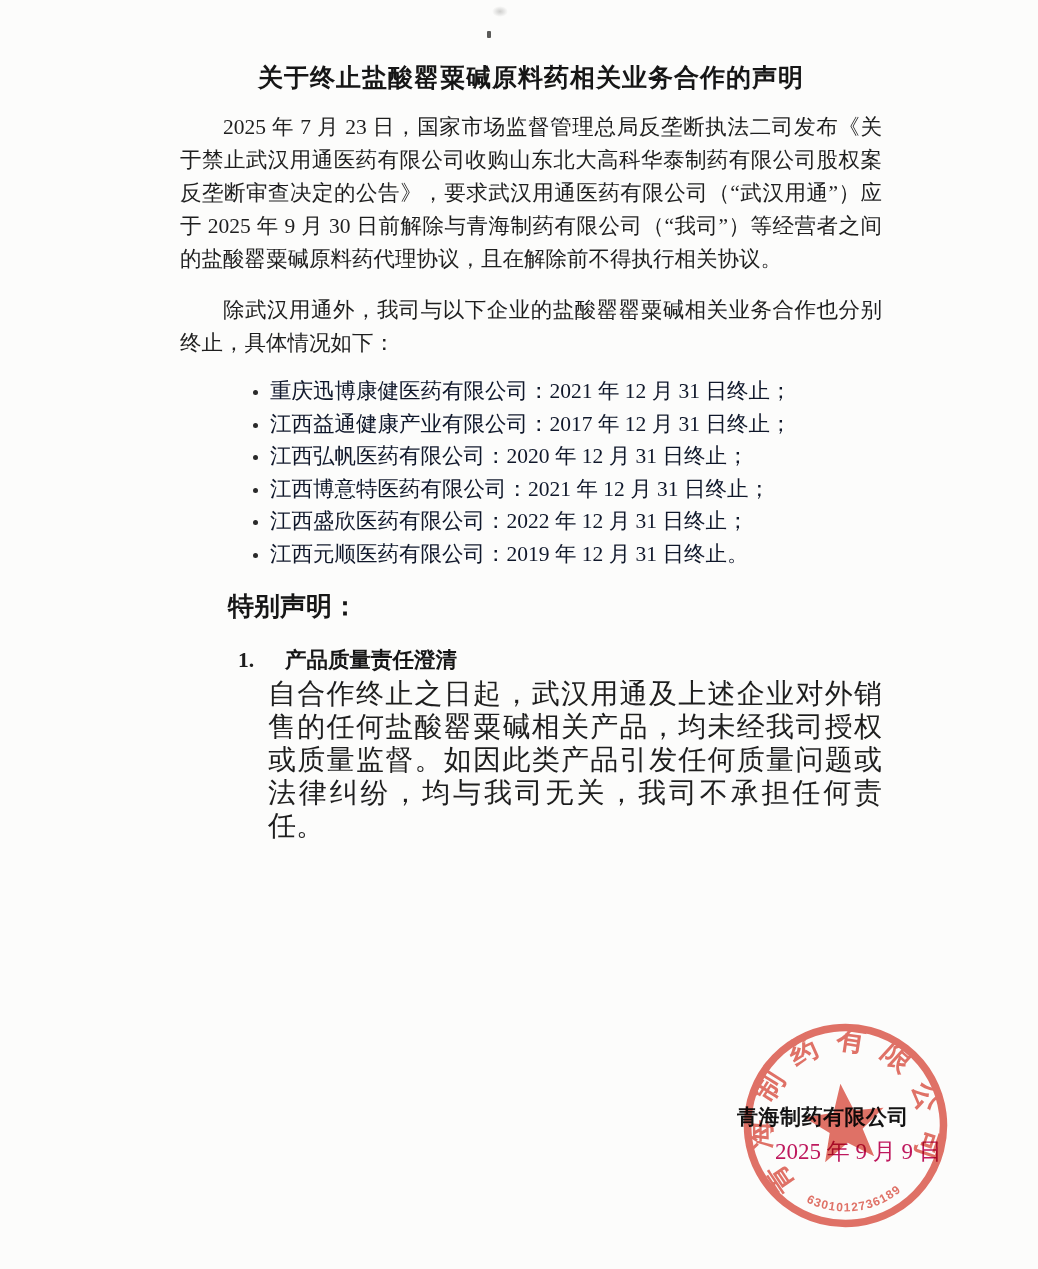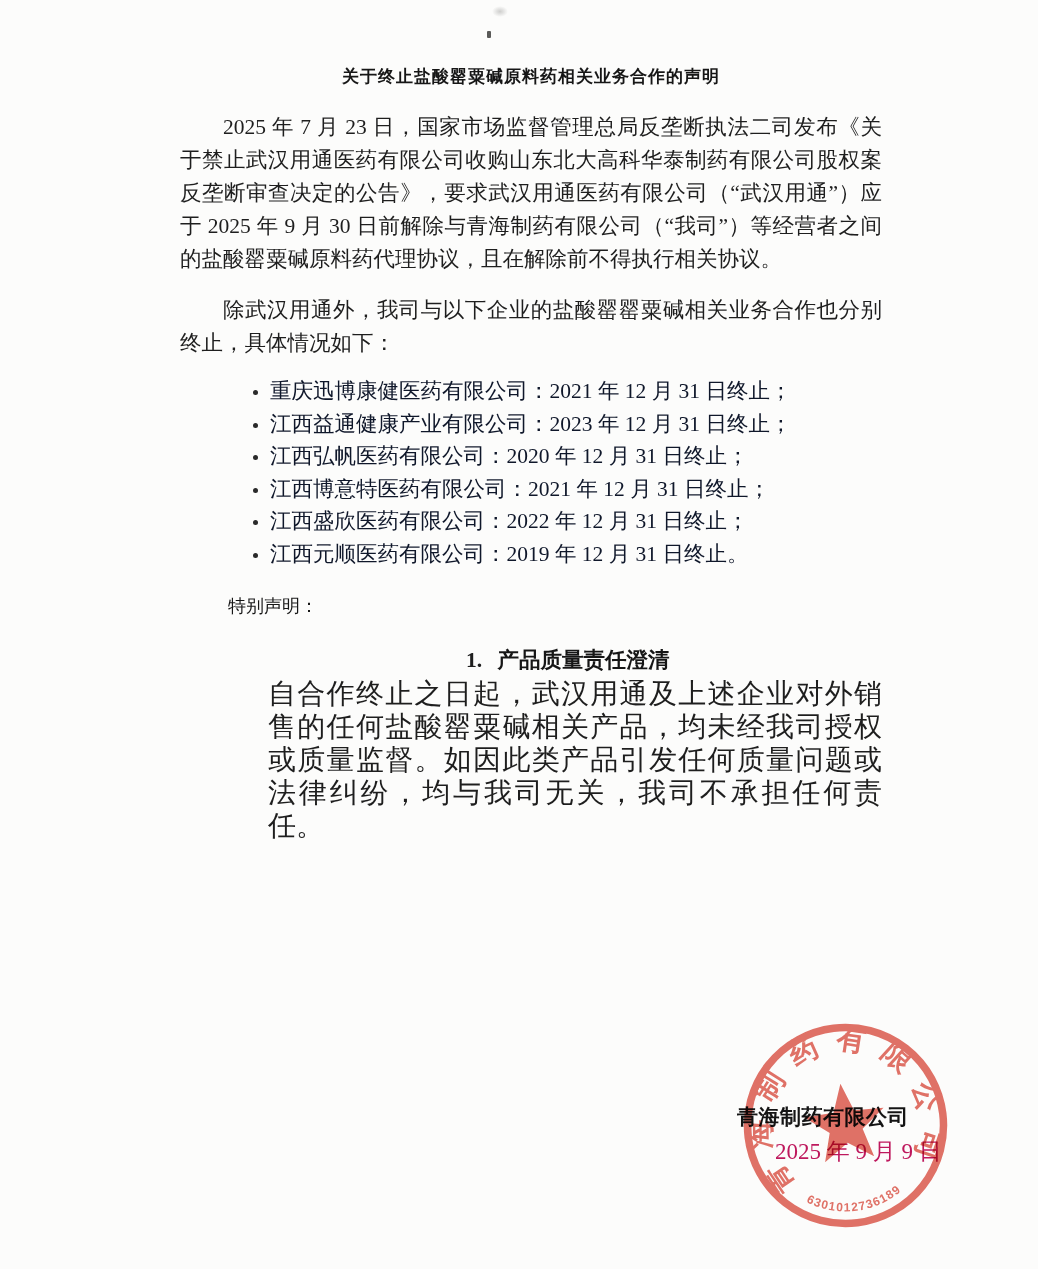--- a/index.html
+++ b/index.html
@@ -17,21 +17,21 @@
   }
   .content {
     position: absolute;
     left: 180px; top: 0; width: 702px;
   }
   h1.doc-title {
     margin: 62px 0 0 0;
     text-align: center;
     font-family: "Liberation Sans", "DejaVu Sans", sans-serif;
     font-weight: 700;
-    font-size: 17px;
+    font-size: 25px;
     line-height: 30px;
     color: #161616;
     letter-spacing: 1px;
   }
   p.para {
     font-size: 21.5px;
     line-height: 33px;
     text-align: justify;
     text-indent: 2em;
     color: #1e1e1e;
@@ -47,31 +47,30 @@
   ul.term-list li {
     font-size: 21.5px;
     line-height: 32.5px;
     color: #0f172a;
   }
   ul.term-list li::marker { color: #2a2a2a; font-size: 17px; }
   .special-heading {
     margin-left: 48px;
     margin-bottom: 21px;
     font-family: "Liberation Sans", "DejaVu Sans", sans-serif;
-    font-weight: 400;
-    font-size: 18px;
+    font-weight: 700;
+    font-size: 26px;
     line-height: 33px;
     color: #161616;
   }
   .num-item { }
   .num-head {
     padding-left: 58px;
     font-size: 21.5px;
     line-height: 33px;
-    text-align: center;
   }
   .num-head .num {
     display: inline-block;
     width: 47px;
     font-family: "Liberation Serif", "DejaVu Serif", serif;
     font-weight: 700;
   }
   .num-head .num-title {
     font-family: "Liberation Sans", "DejaVu Sans", sans-serif;
     font-weight: 700;
@@ -149,21 +148,21 @@
 <div class="page">
   <div class="content">
 
     <h1 class="doc-title">关于终止盐酸罂粟碱原料药相关业务合作的声明</h1>
 
     <p class="para para-1">2025 年 7 月 23 日，国家市场监督管理总局反垄断执法二司发布《关于禁止武汉用通医药有限公司收购山东北大高科华泰制药有限公司股权案反垄断审查决定的公告》，要求武汉用通医药有限公司（“武汉用通”）应于 2025 年 9 月 30 日前解除与青海制药有限公司（“我司”）等经营者之间的盐酸罂粟碱原料药代理协议，且在解除前不得执行相关协议。</p>
     <p class="para para-3">除武汉用通外，我司与以下企业的盐酸罂罂粟碱相关业务合作也分别终止，具体情况如下：</p>
 
     <ul class="term-list">
       <li>重庆迅博康健医药有限公司：2021 年 12 月 31 日终止；</li>
-      <li>江西益通健康产业有限公司：2023 年 12 月 31 日终止；</li>
+      <li>江西益通健康产业有限公司：2017 年 12 月 31 日终止；</li>
       <li>江西弘帆医药有限公司：2020 年 12 月 31 日终止；</li>
       <li>江西博意特医药有限公司：2021 年 12 月 31 日终止；</li>
       <li>江西盛欣医药有限公司：2022 年 12 月 31 日终止；</li>
       <li>江西元顺医药有限公司：2019 年 12 月 31 日终止。</li>
     </ul>
 
     <div class="special-heading">特别声明：</div>
 
     <div class="num-item">
       <div class="num-head">

